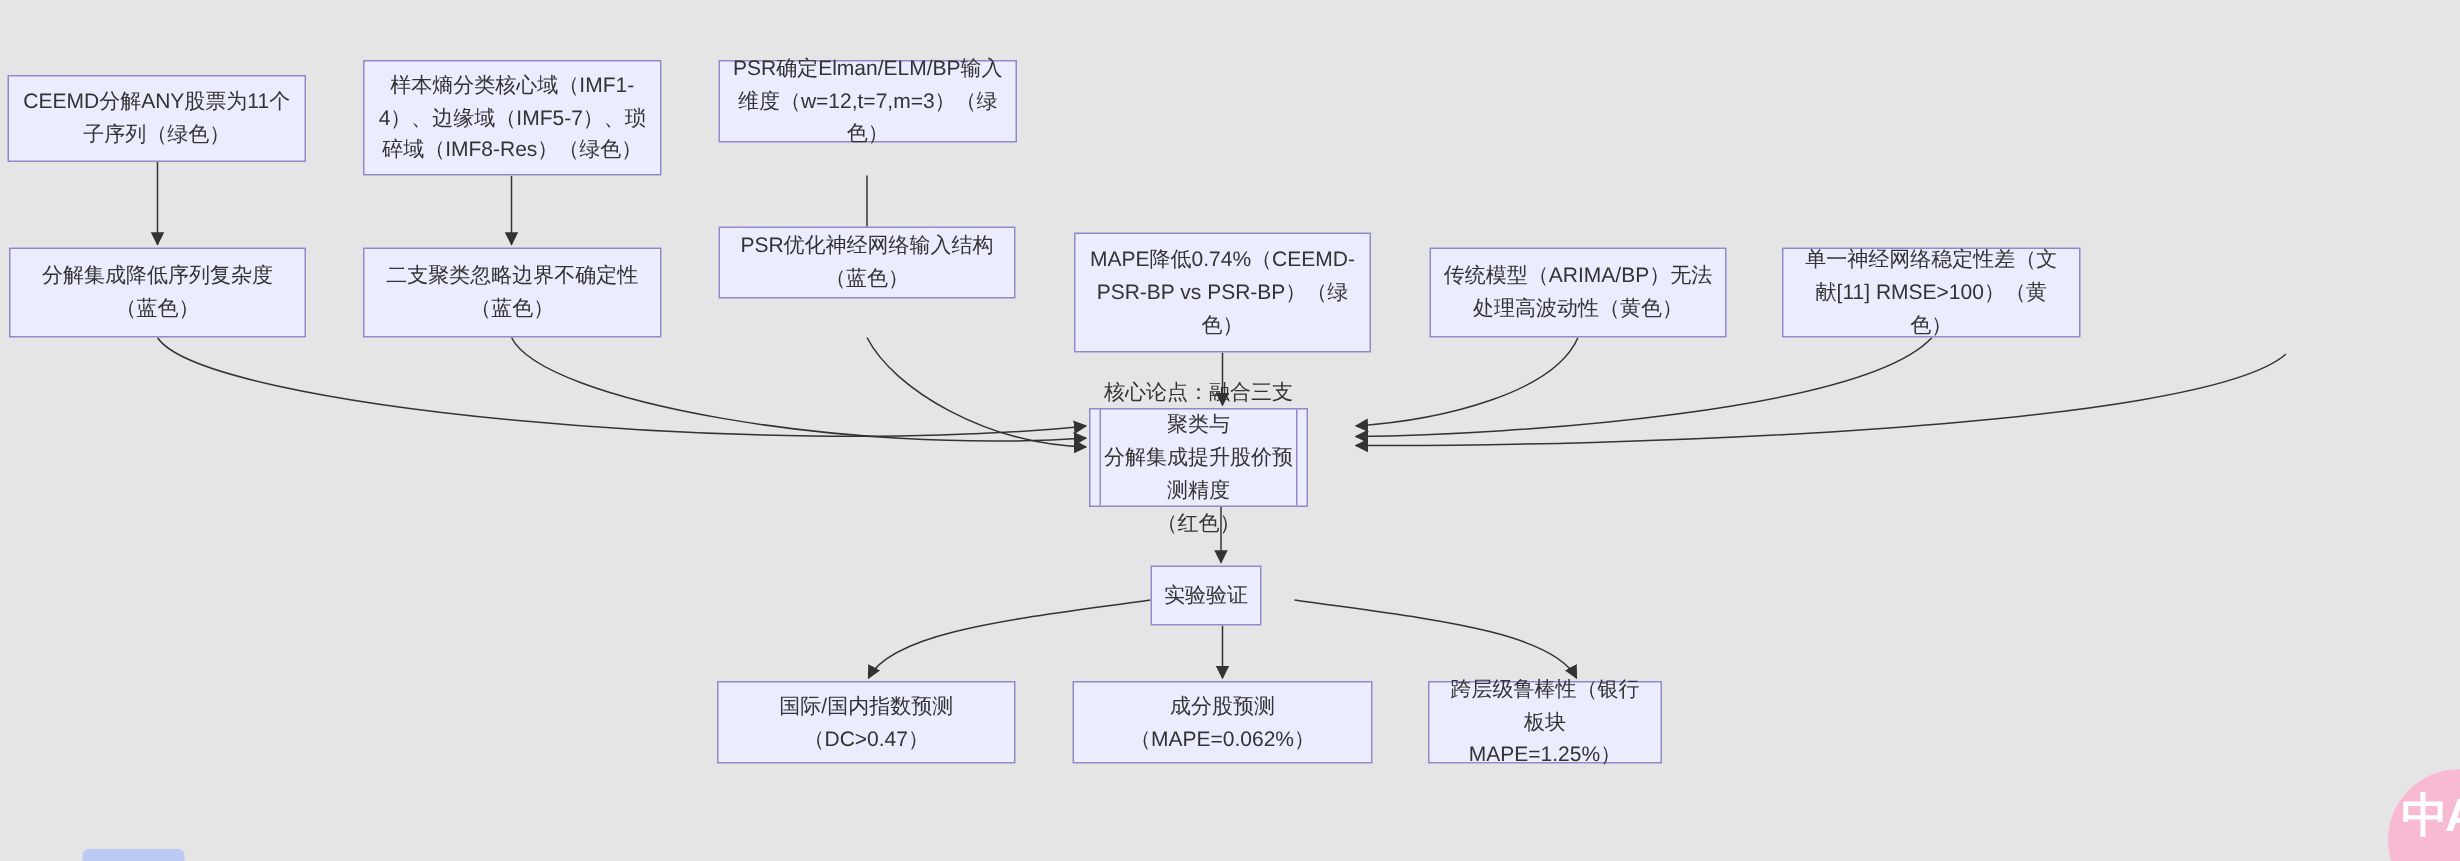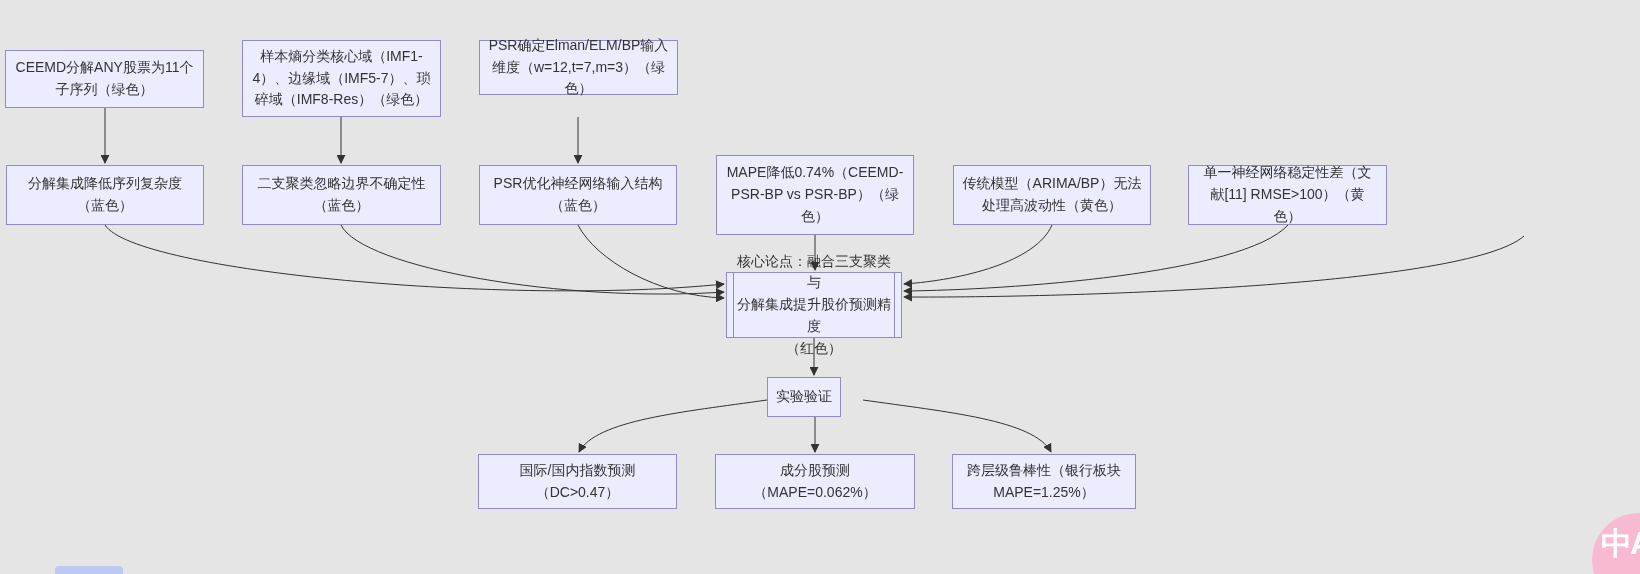--- a/index.html
+++ b/index.html
@@ -100,47 +100,47 @@
   <div class="node" style="left:479px;top:40px;width:199px;height:55px">PSR确定Elman/ELM/BP输入
 维度（w=12,t=7,m=3）（绿
 色）</div>
 
   <div class="node" style="left:6px;top:165px;width:198px;height:60px">分解集成降低序列复杂度
 （蓝色）</div>
 
   <div class="node" style="left:242px;top:165px;width:199px;height:60px">二支聚类忽略边界不确定性
 （蓝色）</div>
 
-  <div class="node" style="left:479px;top:165px;width:198px;height:60px">PSR优化神经网络输入结构
+  <div class="node" style="left:479px;top:151px;width:198px;height:48px">PSR优化神经网络输入结构
 （蓝色）</div>
 
   <div class="node" style="left:716px;top:155px;width:198px;height:80px">MAPE降低0.74%（CEEMD-
 PSR-BP vs PSR-BP）（绿
 色）</div>
 
   <div class="node" style="left:953px;top:165px;width:198px;height:60px">传统模型（ARIMA/BP）无法
 处理高波动性（黄色）</div>
 
   <div class="node" style="left:1188px;top:165px;width:199px;height:60px">单一神经网络稳定性差（文
 献[11] RMSE&gt;100）（黄色）</div>
 
 
-  <div class="node core" style="left:726px;top:272px;width:176px;height:66px">核心论点：融合三支聚类与
+  <div class="node core" style="left:726px;top:272px;width:146px;height:66px">核心论点：融合三支聚类与
 分解集成提升股价预测精度
 （红色）</div>
 
   <div class="node" style="left:767px;top:377px;width:74px;height:40px">实验验证</div>
 
   <div class="node" style="left:478px;top:454px;width:199px;height:55px">国际/国内指数预测
 （DC&gt;0.47）</div>
 
   <div class="node" style="left:715px;top:454px;width:200px;height:55px">成分股预测
 （MAPE=0.062%）</div>
 
-  <div class="node" style="left:952px;top:454px;width:184px;height:55px">跨层级鲁棒性（银行板块
+  <div class="node" style="left:952px;top:454px;width:156px;height:55px">跨层级鲁棒性（银行板块
 MAPE=1.25%）</div>
 
   <div class="bottom-sliver"></div>
 
   <div class="badge">
     <span>中A</span>
   </div>
 
 </div>
 

